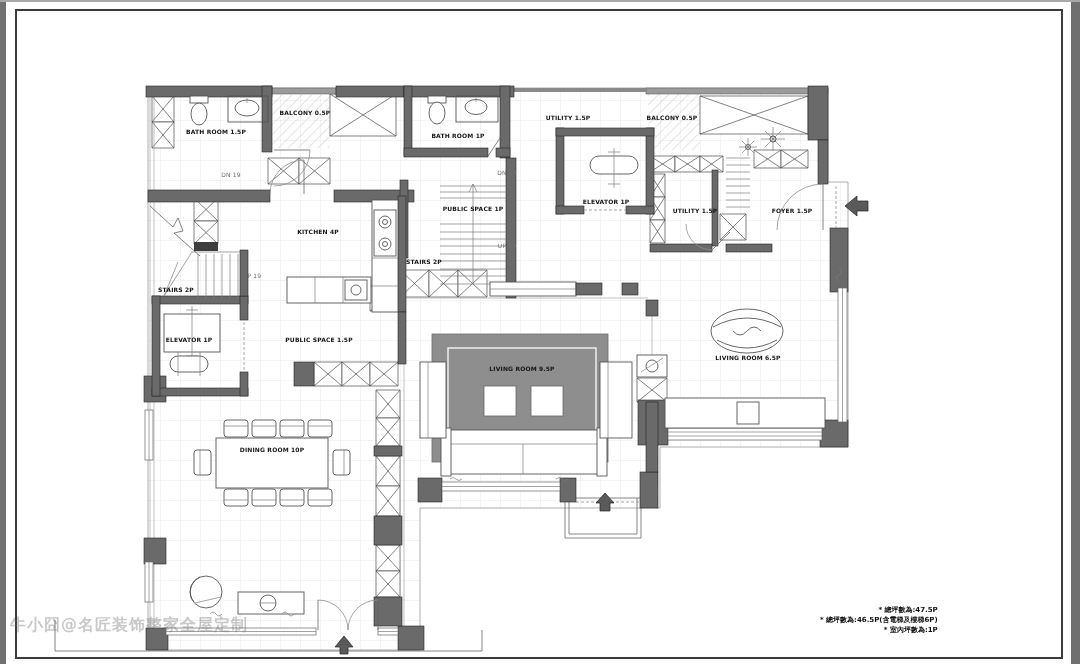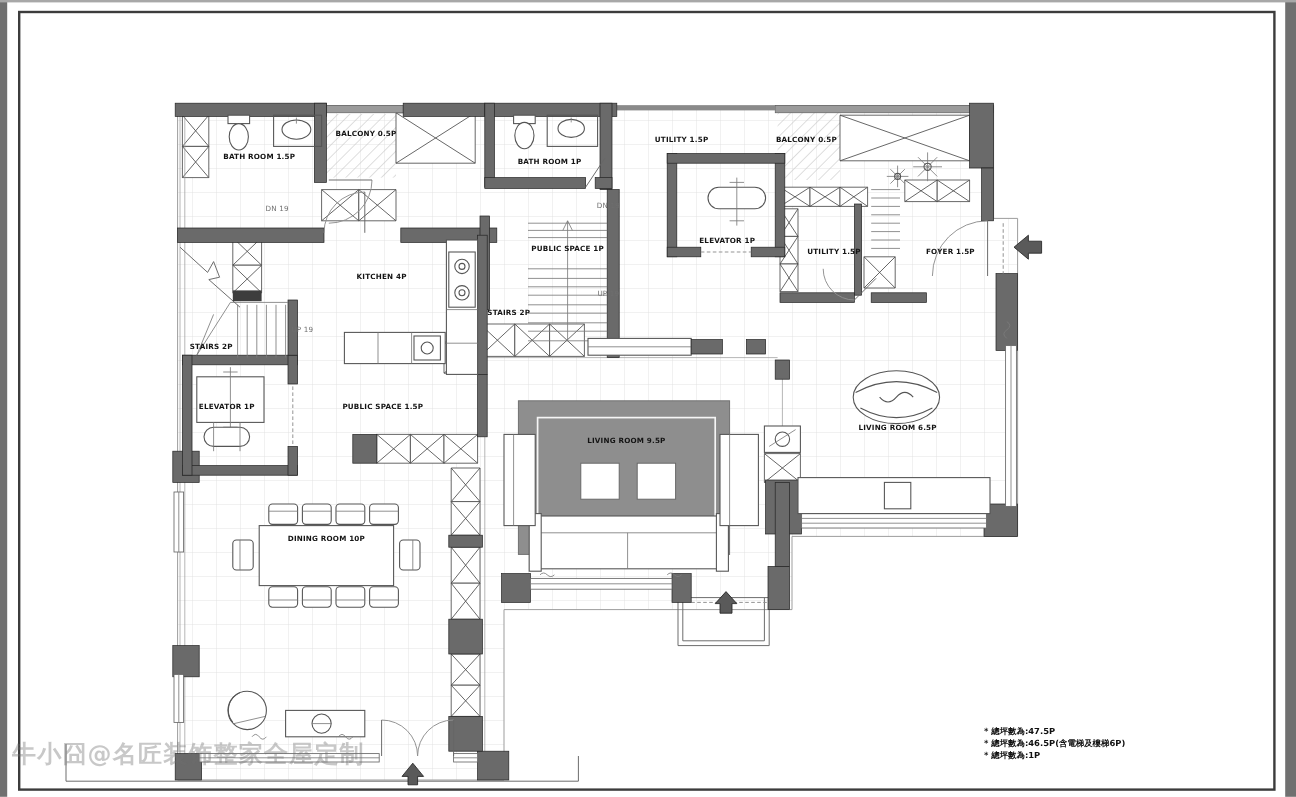--- a/index.html
+++ b/index.html
@@ -8,22 +8,22 @@
   .screen{position:absolute;inset:0;}
   .edge-left{position:absolute;left:0;top:0;width:6px;height:664px;background:#707070;}
   .edge-right{position:absolute;right:0;top:0;width:9px;height:664px;background:#707070;}
   .edge-top{position:absolute;left:0;top:0;width:1080px;height:2px;background:#a8a8a8;}
   .paper{position:absolute;left:15px;top:9px;width:1044px;height:646px;border:2px solid #3c3c3c;background:#fff;}
   svg.plan{position:absolute;left:0;top:0;width:1080px;height:664px;}
   .lbl{position:absolute;transform:translate(-50%,-50%);font-size:6px;font-weight:700;
        color:#141414;letter-spacing:.15px;white-space:nowrap;}
   .lbl.dim{color:#6f6f6f;font-weight:400;}
   .notes{position:absolute;left:820px;top:605px;font-size:7px;font-weight:700;color:#111;
-         line-height:10px;white-space:nowrap;}
-  .watermark{position:absolute;left:10px;top:615px;font-size:20px;font-weight:700;
+         line-height:10px;white-space:nowrap;text-align:right;}
+  .watermark{position:absolute;left:10px;top:615px;font-size:16px;font-weight:700;
              color:rgba(110,110,110,.38);letter-spacing:1px;white-space:nowrap;}
   
   .wall{fill:#6a6a6a;stroke:#262626;stroke-width:.6;}
   .par{fill:#9b9b9b;stroke:#555;stroke-width:.5;}
   .xb{fill:#fff;stroke:#4a4a4a;stroke-width:.7;}
   .fx{fill:#fff;stroke:#555;stroke-width:.9;}
   .fx2{fill:none;stroke:#555;stroke-width:.9;}
   .ln{fill:none;stroke:#666;stroke-width:.8;}
   .thin{fill:none;stroke:#999;stroke-width:.6;}
   .st{fill:none;stroke:#7b7b7b;stroke-width:.7;}
@@ -361,21 +361,21 @@
   <span class="lbl" style="left:272px;top:449px">DINING ROOM 10P</span>
 
   <span class="lbl dim" style="left:231px;top:174px">DN 19</span>
   <span class="lbl dim" style="left:252px;top:275px">UP 19</span>
   <span class="lbl dim" style="left:507px;top:172px">DN 19</span>
   <span class="lbl dim" style="left:507px;top:245px">UP 19</span>
 
   <div class="notes">
     <div>* 總坪數為:47.5P</div>
     <div>* 總坪數為:46.5P(含電梯及樓梯6P)</div>
-    <div>* 總坪數為:1P</div>
+    <div>* 室內坪數為:1P</div>
   </div>
 
   <div class="watermark">牛小囧@名匠装饰整家全屋定制</div>
 
   <div class="edge-left"></div>
   <div class="edge-right"></div>
   <div class="edge-top"></div>
 </div>
 
 </body></html>

